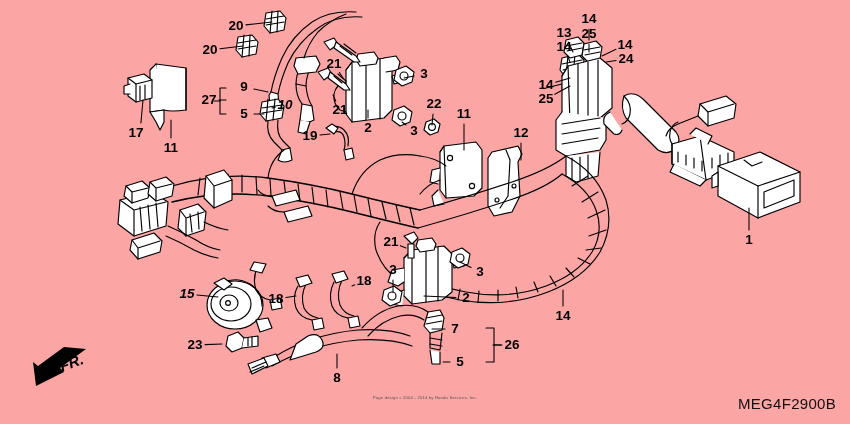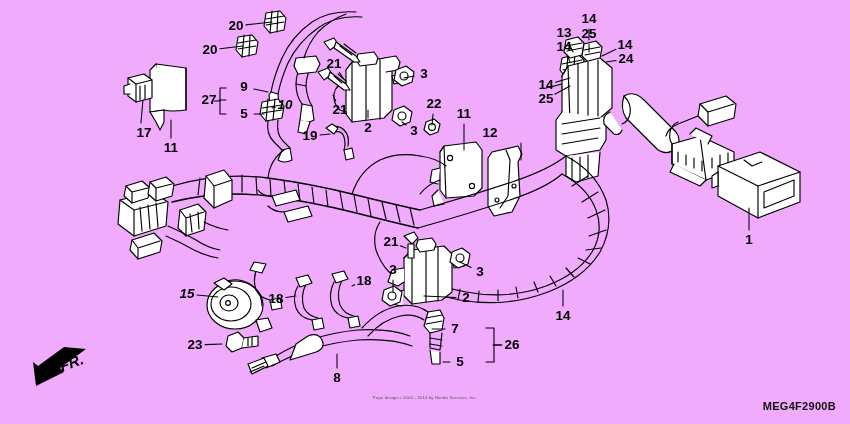--- a/index.html
+++ b/index.html
@@ -1,24 +1,24 @@
 <!DOCTYPE html>
 <html><head>
 <meta charset="utf-8">
 <style>
   html,body{margin:0;padding:0;background:#ffffff;}
   body{width:850px;height:424px;overflow:hidden;
        font-family:"Liberation Sans", sans-serif;color:#000;}
-  #sheet{position:relative;width:850px;height:424px;background:#f0abfc;}
+  #sheet{position:relative;width:850px;height:424px;background:#fca5a5;}
   #art{position:absolute;left:0;top:0;width:850px;height:424px;}
   .lbl{position:absolute;font-family:"Liberation Sans",sans-serif;
        font-weight:700;font-size:13.5px;line-height:1;color:#000;
        white-space:nowrap;transform:translate(-50%,-50%);}
-  #partno{position:absolute;right:14px;bottom:12px;font-size:11px;
-          font-weight:700;letter-spacing:.3px;color:#111;}
+  #partno{position:absolute;right:14px;bottom:12px;font-size:15px;
+          font-weight:400;letter-spacing:.3px;color:#111;}
   #copyline{position:absolute;left:50%;bottom:24px;transform:translateX(-50%);
             font-size:4.2px;letter-spacing:.18px;color:#555;white-space:nowrap;}
   #frtext{position:absolute;left:60px;top:358px;font-size:15px;font-weight:700;
           font-style:italic;transform:rotate(-20deg);transform-origin:left center;}
 </style>
 </head>
 <body>
 
 <div id="sheet">
 
@@ -391,31 +391,31 @@
     </g>
   </svg>
 
   <div id="labels">
       <div class="lbl" style="left: 236px; top: 26px;">20</div>
       <div class="lbl" style="left: 210px; top: 50px;">20</div>
       <div class="lbl" style="left: 244px; top: 87px;">9</div>
       <div class="lbl" style="left: 209px; top: 100px;">27</div>
       <div class="lbl" style="left: 244px; top: 114px;">5</div>
       <div class="lbl" style="left: 285px; top: 105px; font-style: italic;">10</div>
-      <div class="lbl" style="left: 144px; top: 133px;">17</div>
+      <div class="lbl" style="left: 136px; top: 133px;">17</div>
       <div class="lbl" style="left: 171px; top: 148px;">11</div>
       <div class="lbl" style="left: 334px; top: 64px;">21</div>
       <div class="lbl" style="left: 340px; top: 110px;">21</div>
       <div class="lbl" style="left: 310px; top: 136px;">19</div>
       <div class="lbl" style="left: 368px; top: 128px;">2</div>
       <div class="lbl" style="left: 424px; top: 74px;">3</div>
       <div class="lbl" style="left: 414px; top: 131px;">3</div>
       <div class="lbl" style="left: 434px; top: 104px;">22</div>
       <div class="lbl" style="left: 464px; top: 114px;">11</div>
-      <div class="lbl" style="left: 490px; top: 133px; text-align: center;">12</div>
+      <div class="lbl" style="left: 521px; top: 133px; text-align: center;">12</div>
       <div class="lbl" style="left: 589px; top: 19px;">14</div>
       <div class="lbl" style="left: 564px; top: 33px;">13</div>
       <div class="lbl" style="left: 589px; top: 34px;">25</div>
       <div class="lbl" style="left: 564px; top: 47px;">14</div>
       <div class="lbl" style="left: 625px; top: 45px;">14</div>
       <div class="lbl" style="left: 626px; top: 59px;">24</div>
       <div class="lbl" style="left: 546px; top: 85px;">14</div>
       <div class="lbl" style="left: 546px; top: 99px;">25</div>
       <div class="lbl" style="left: 749px; top: 240px;">1</div>
       <div class="lbl" style="left: 563px; top: 316px;">14</div>

